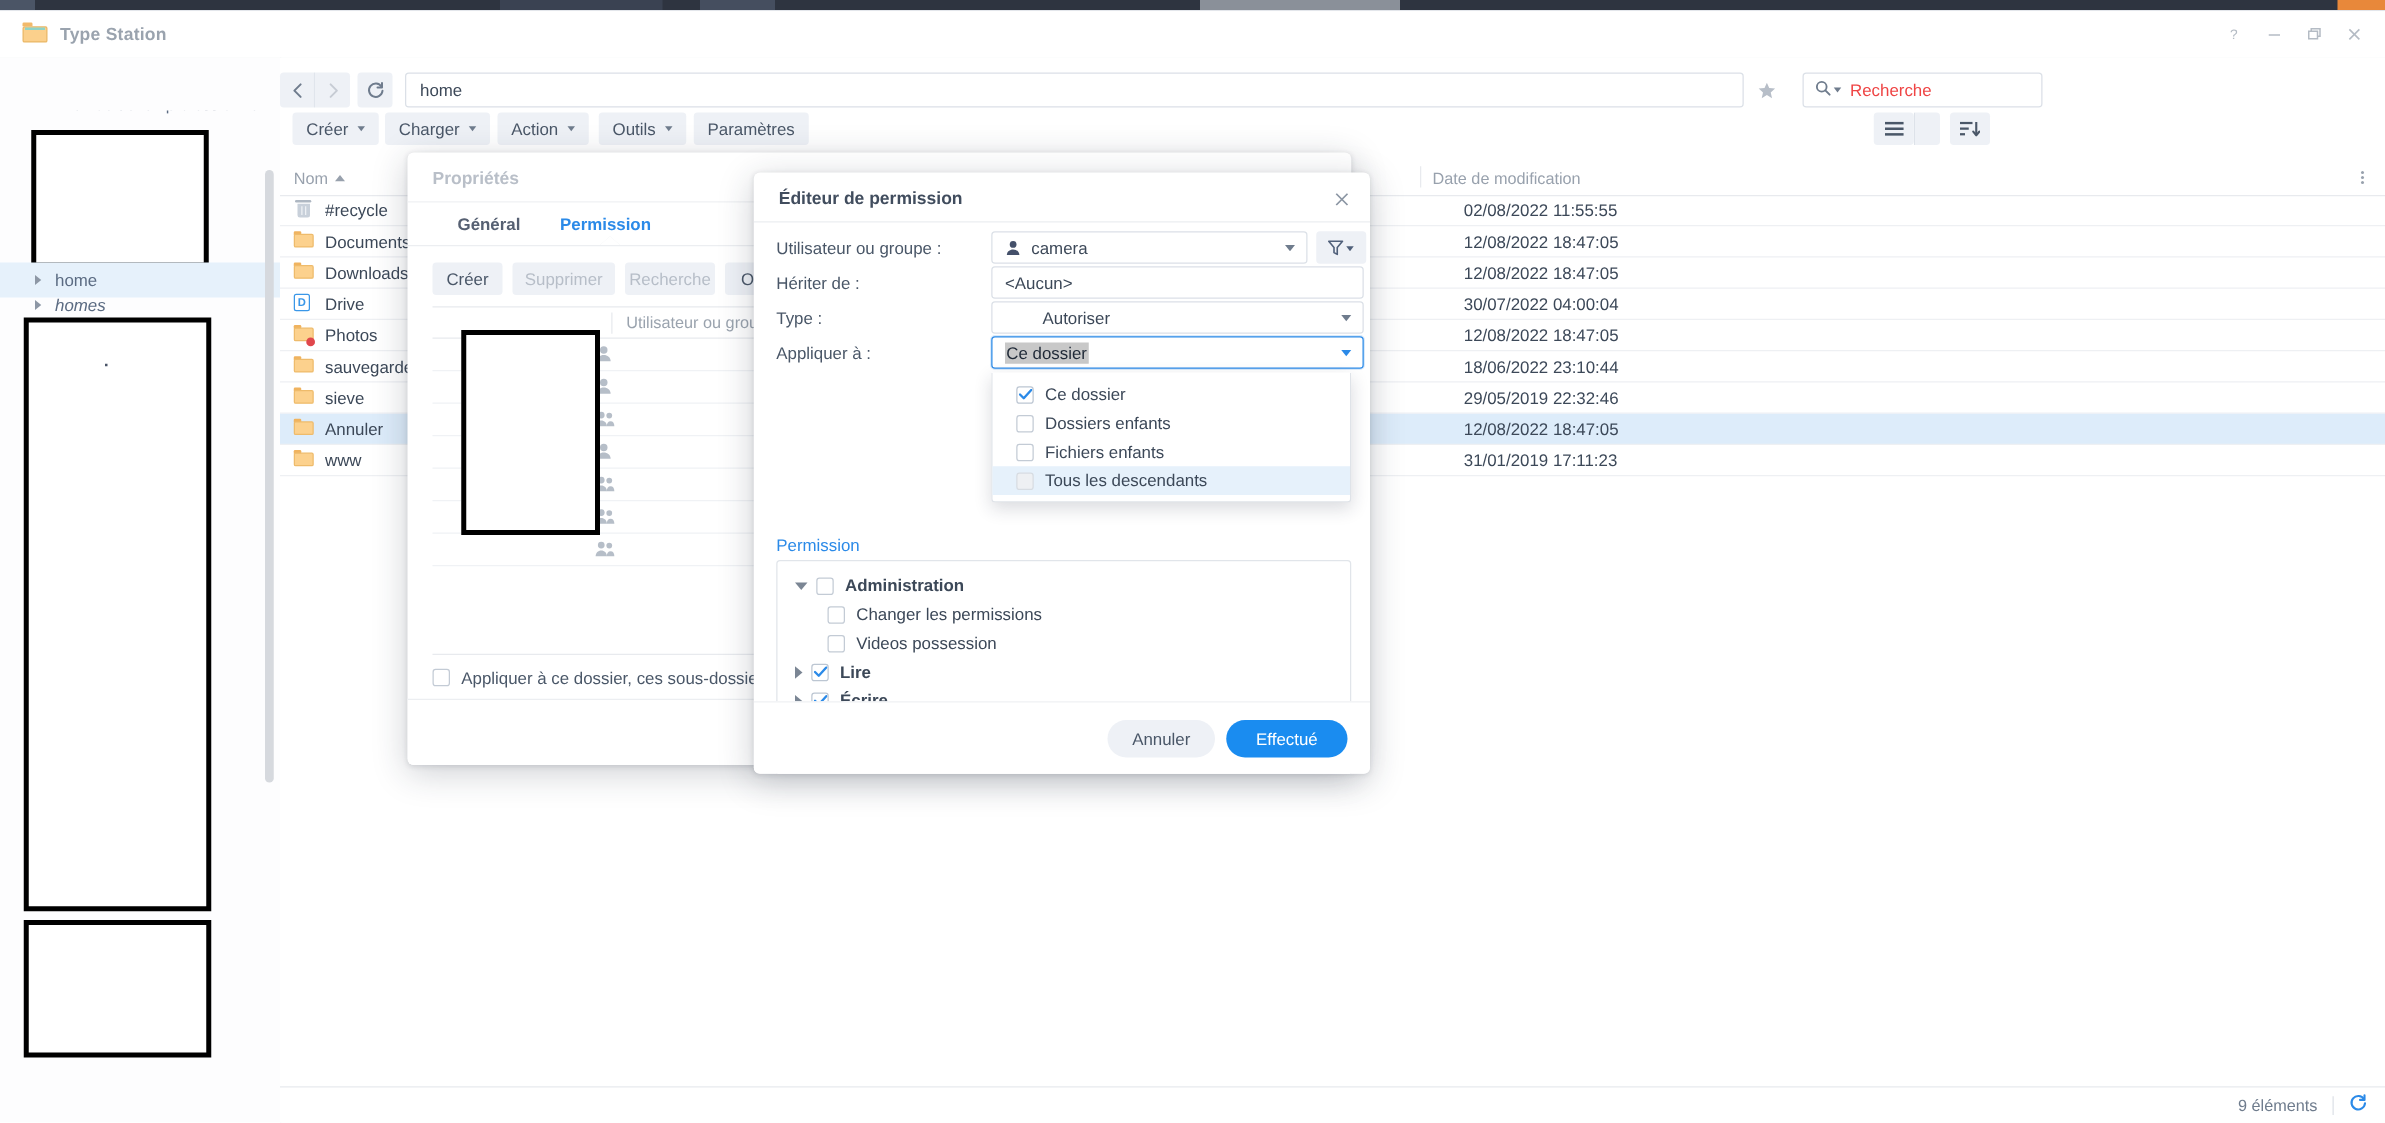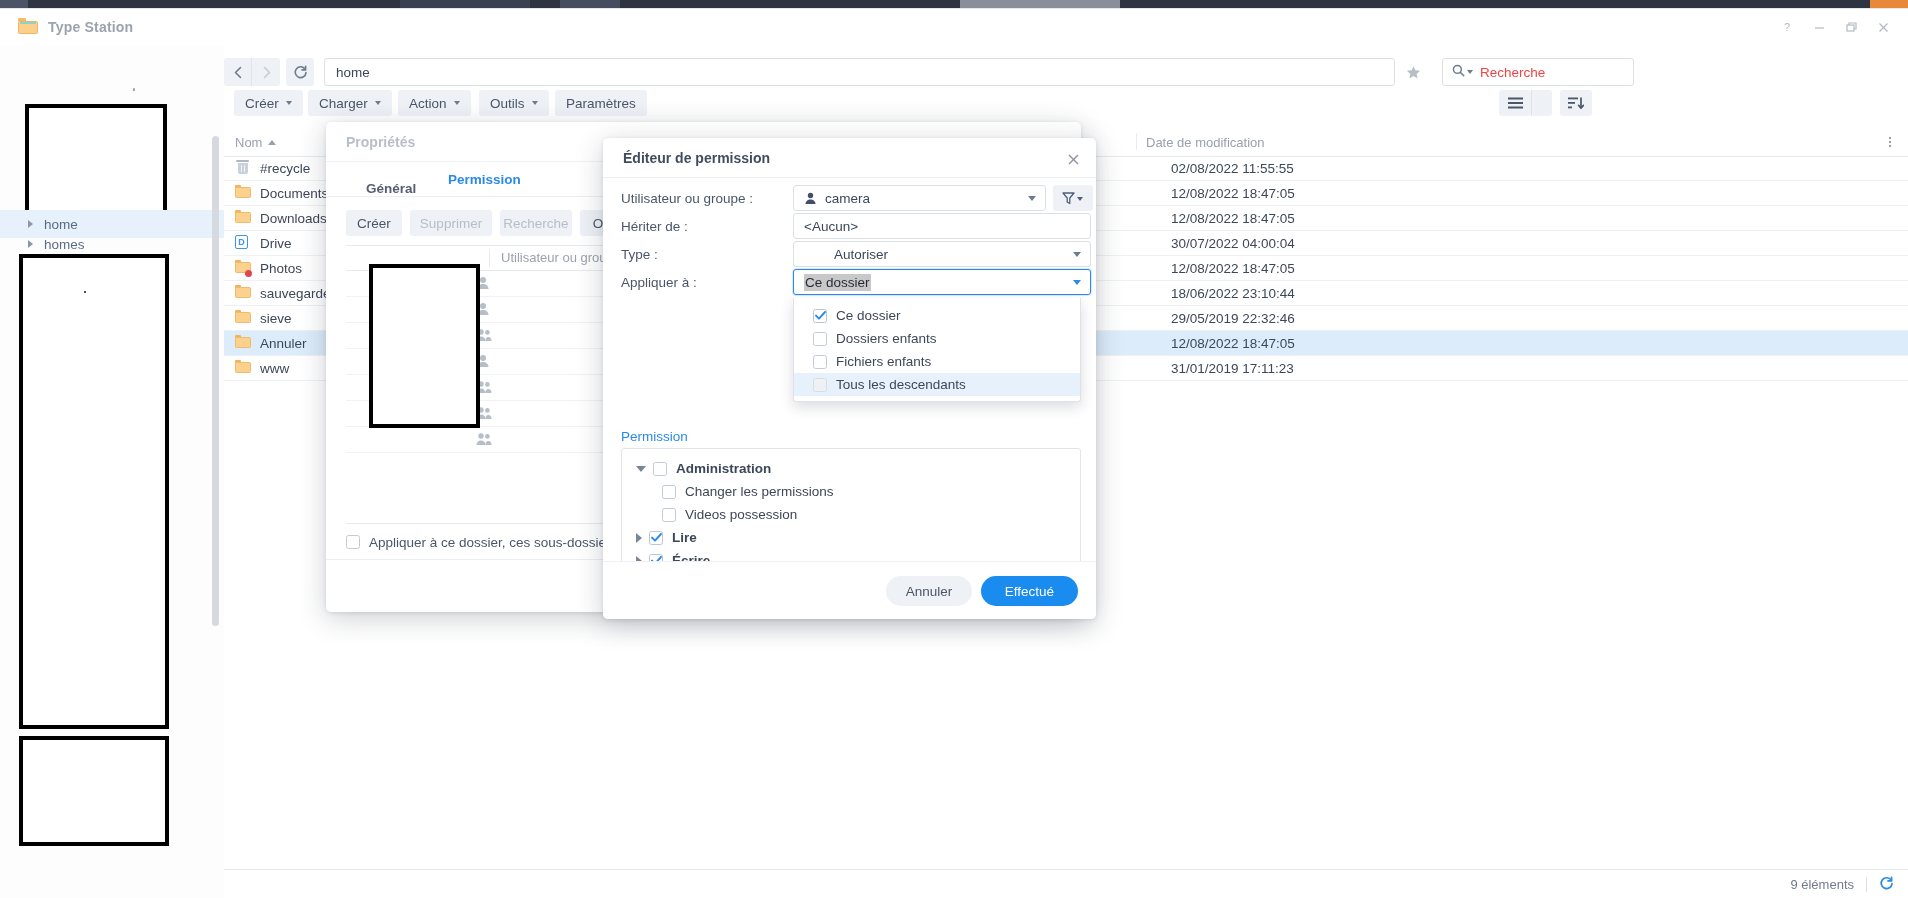--- a/index.html
+++ b/index.html
@@ -417,21 +417,21 @@
     color: #8b95a3;
     font-size: 17px;
     cursor: pointer;
   }
 
   
   #props { left: 326px; top: 113px; width: 755px; height: 490px; z-index: 10;}
   #props .dlg-title { color: #b9bfc8; border-bottom-color:#f0f1f4;}
   .tabs { position:absolute; top:40px; left:0; width:755px; height:34px; border-bottom:1px solid #eceef1;}
   .tab { position:absolute; top:0; height:34px; display:flex; align-items:center; font-size:13.5px; font-weight:bold; cursor:pointer;}
-  .tab.inactive { color:#566072;align-items:flex-end; }
+  .tab.inactive { color:#566072; }
   .tab.active { color:#2b8ae8; }
   .tab-notch {
     position:absolute; top: 67px; left:0;
     width:0;height:0;
     border-left:8px solid transparent; border-right:8px solid transparent;
     border-bottom:7px solid #fff;
   }
   .tab-notch::after{
     content:"";
     position:absolute; left:-8px; top:0;
@@ -664,21 +664,21 @@
 
       <div class="sidebar">
         <div class="side-clipped-title">Flux de travail professionnel</div>
 
         <div class="redact" style="left:25px;top:58px;width:142px;height:110px;"></div>
 
         <div class="side-item sel" style="top:164px;">
           <span class="arrow"></span>
           <span class="lbl">home</span>
         </div>
-        <div class="side-item" style="top:184px;">
+        <div class="side-item" style="top:184px;font-style:italic;">
           <span class="arrow"></span>
           <span class="lbl">homes</span>
         </div>
 
         <div class="redact" style="left:19px;top:208px;width:150px;height:475px;"></div>
         <div class="dot-mark"></div>
         <div class="redact" style="left:19px;top:690px;width:150px;height:110px;"></div>
 
         <div class="side-scroll"></div>
       </div>

